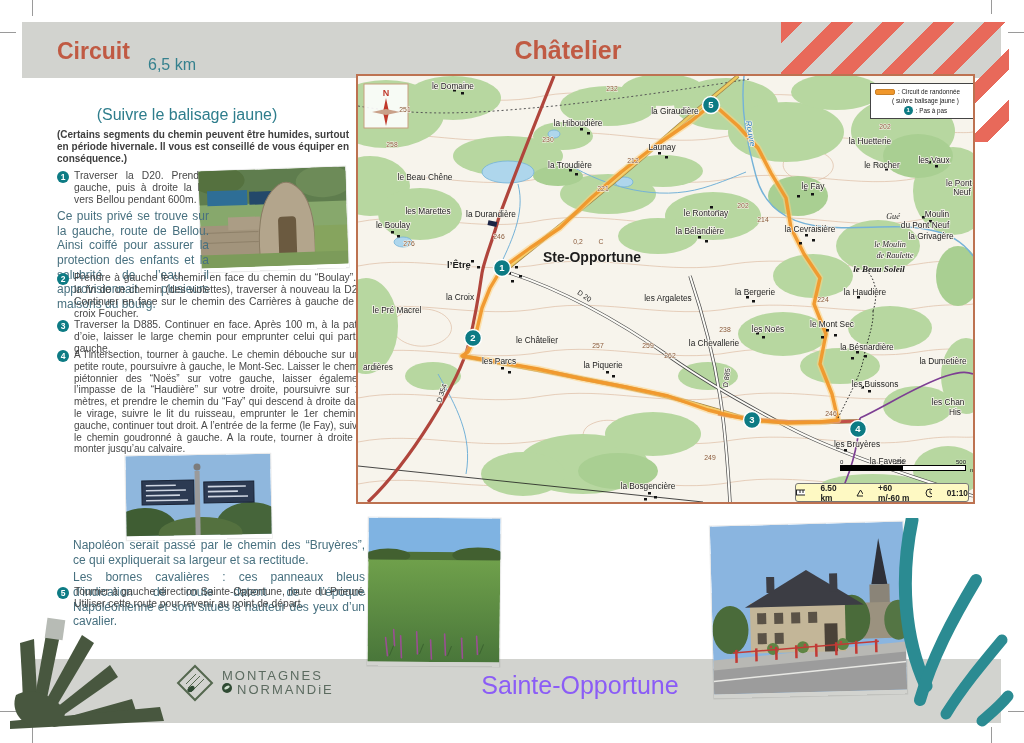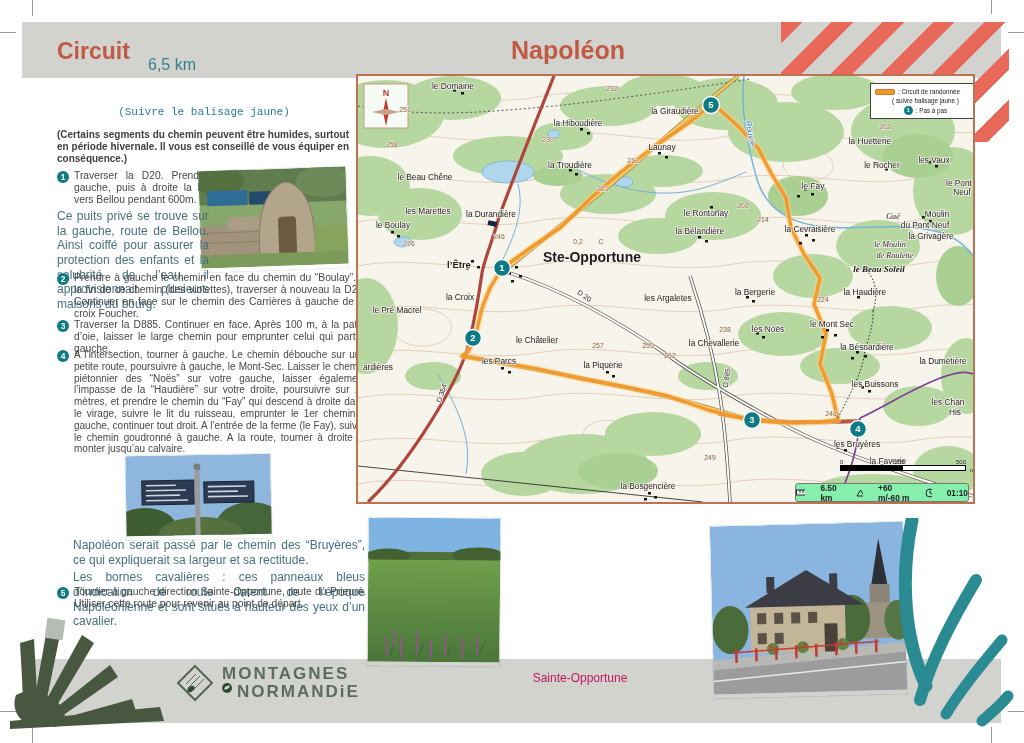--- a/index.html
+++ b/index.html
@@ -12,22 +12,22 @@
   .band{position:absolute;left:22px;width:979px;background:#d2d3cf;}
   .stripes{position:absolute;left:781px;top:22px;width:228px;height:120px;
            background:repeating-linear-gradient(135deg,#e8695a 0 15px,transparent 15px 36px);}
   .hdr-circuit{position:absolute;left:57px;top:38px;font-size:23px;font-weight:bold;color:#c05a43;}
   .hdr-dist{position:absolute;left:148px;top:44px;font-size:16px;color:#35818e;margin-top:12px;}
   .hdr-name{position:absolute;left:358px;top:36px;width:420px;text-align:center;
             font-size:25px;font-weight:bold;color:#c05a43;}
   
   .intro-title{position:absolute;left:57px;top:88px;width:292px;text-align:center;
                color:#2e7d8c;font-weight:bold;font-size:14.3px;}
-  .intro-sub{position:absolute;left:58px;top:106px;width:292px;text-align:center;
-             color:#2e7d8c;font-size:11px;font-family:Liberation Mono, monospace;}
+  .intro-sub{position:absolute;left:41px;top:106px;width:292px;text-align:center;
+             color:#2e7d8c;font-size:16px;}
   .warn{position:absolute;left:57px;top:129px;width:292px;font-weight:bold;color:#3f3f3f;
         font-size:10px;line-height:1.2;text-align:justify;}
   .step{position:absolute;font-size:10.3px;color:#474747;line-height:1.18;
         text-align:justify;padding-left:17px;}
   .step .num{position:absolute;left:0;top:1px;width:12px;height:12px;border-radius:50%;
              background:#0d7b84;color:#fff;font-size:8.5px;font-weight:bold;text-align:center;
              line-height:12px;}
   .noteit{position:absolute;color:#47707f;font-size:12px;line-height:1.22;
           text-align:justify;}
   .noteit p{margin:0 0 3px 0;}
@@ -41,66 +41,66 @@
   .legend .row{display:flex;align-items:center;gap:3px;}
   .routechip{display:inline-block;width:18px;height:4px;background:#f0972b;border:1px solid #c87f28;
              border-radius:2px;}
   .stepchip{display:inline-block;width:9px;height:9px;border-radius:50%;background:#0d7b84;color:#fff;
             font-size:6px;font-weight:bold;text-align:center;line-height:9px;}
   .legend .c{text-align:center;display:block;}
   .scalebox{position:absolute;left:482px;top:383px;width:126px;font-size:6px;color:#111;z-index:5;}
   .scalebox .nums{display:flex;justify-content:space-between;text-shadow:0 0 2px #fff;}
   .scalebox .bar{height:4px;border:1px solid #000;background:linear-gradient(90deg,#000 0 50%,#fff 50%);}
   .scalebox .unit{position:absolute;right:-9px;top:8px;}
-  .stats{position:absolute;left:437px;top:407px;width:172px;height:17px;background:#86efac;
+  .stats{position:absolute;left:437px;top:407px;width:172px;height:17px;background:#fef9c3;
          border:1px solid #777;border-radius:3px;display:flex;align-items:center;justify-content:center;
          gap:15px;font-size:8.3px;font-weight:bold;color:#222;z-index:5;}
   
   .ml{font-family:"Liberation Sans",sans-serif;text-anchor:middle;fill:#1c1c1c;
       paint-order:stroke;stroke:#f7f4ec;stroke-width:1.6px;}
   .h{font-size:8.3px;}
   .town{font-size:9.5px;font-weight:bold;}
   .big{font-size:14px;font-weight:bold;}
   .e{font-size:6.8px;fill:#8a5a3a;stroke-width:1px;}
   .rd{font-size:7.2px;fill:#2a2a2a;}
   .wa{font-size:8px;fill:#2c7cb8;font-style:italic;}
   .it{font-size:8.2px;font-style:italic;font-family:"Liberation Serif",serif;}
   .itb{font-size:9px;font-style:italic;font-weight:bold;font-family:"Liberation Serif",serif;}
   .wp-num{font-family:"Liberation Sans",sans-serif;font-size:9.5px;font-weight:bold;fill:#fff;
           text-anchor:middle;stroke:none;}
   
   .logo{position:absolute;left:176px;top:664px;display:flex;align-items:center;gap:8px;z-index:4;}
-  .logo-text{color:#5c6b60;font-weight:bold;letter-spacing:2px;font-size:17px;line-height:1.05;}
+  .logo-text{color:#5c6b60;font-weight:normal;letter-spacing:2px;font-size:13px;line-height:1.05;}
   .logo-l2{display:flex;gap:5px;}
   .leafdot{display:inline-block;width:10px;height:10px;border-radius:50%;background:#2f4a33;
            position:relative;}
   .leafdot::after{content:"";position:absolute;left:2px;top:3px;width:6px;height:3px;border-radius:50%;
                   background:#cfe0cf;transform:rotate(-30deg);}
-  .footer-place{position:absolute;left:430px;top:671px;width:300px;text-align:center;font-size:12px;
-                color:#be185d;z-index:4;}
+  .footer-place{position:absolute;left:430px;top:671px;width:300px;text-align:center;font-size:25px;
+                color:#8b5cf6;z-index:4;}
 </style>
 </head>
 <body>
 
 <div class="page">
 
   <div class="crop" style="left:32px;top:0;width:1px;height:16px"></div>
   <div class="crop" style="left:0;top:32px;width:16px;height:1px"></div>
   <div class="crop" style="left:991px;top:0;width:1px;height:14px"></div>
   <div class="crop" style="left:1008px;top:32px;width:16px;height:1px"></div>
   <div class="crop" style="left:32px;top:727px;width:1px;height:16px"></div>
   <div class="crop" style="left:0;top:711px;width:16px;height:1px"></div>
   <div class="crop" style="left:991px;top:727px;width:1px;height:16px"></div>
   <div class="crop" style="left:1008px;top:711px;width:16px;height:1px"></div>
 
   <div class="band" style="top:22px;height:56px"></div>
   <div class="stripes"></div>
   <div class="hdr-circuit">Circuit</div>
   <div class="hdr-dist">6,5 km</div>
-  <div class="hdr-name">Napoléon</div>
+  <div class="hdr-name">Châtelier</div>
 
   <div class="intro-sub">(Suivre le balisage jaune)</div>
   <div class="warn">(Certains segments du chemin peuvent être humides, surtout en période hivernale. Il vous est conseillé de vous équiper en conséquence.)</div>
 
   <div class="step" style="left:57px;top:170px;width:148px">
     <span class="num">1</span>
     <span>Traverser la D20. Prendre à gauche, puis à droite la D354 vers Bellou pendant 600m.</span>
   </div>
 
   <div class="photo" style="left:200px;top:169px;transform:rotate(-2deg)">

